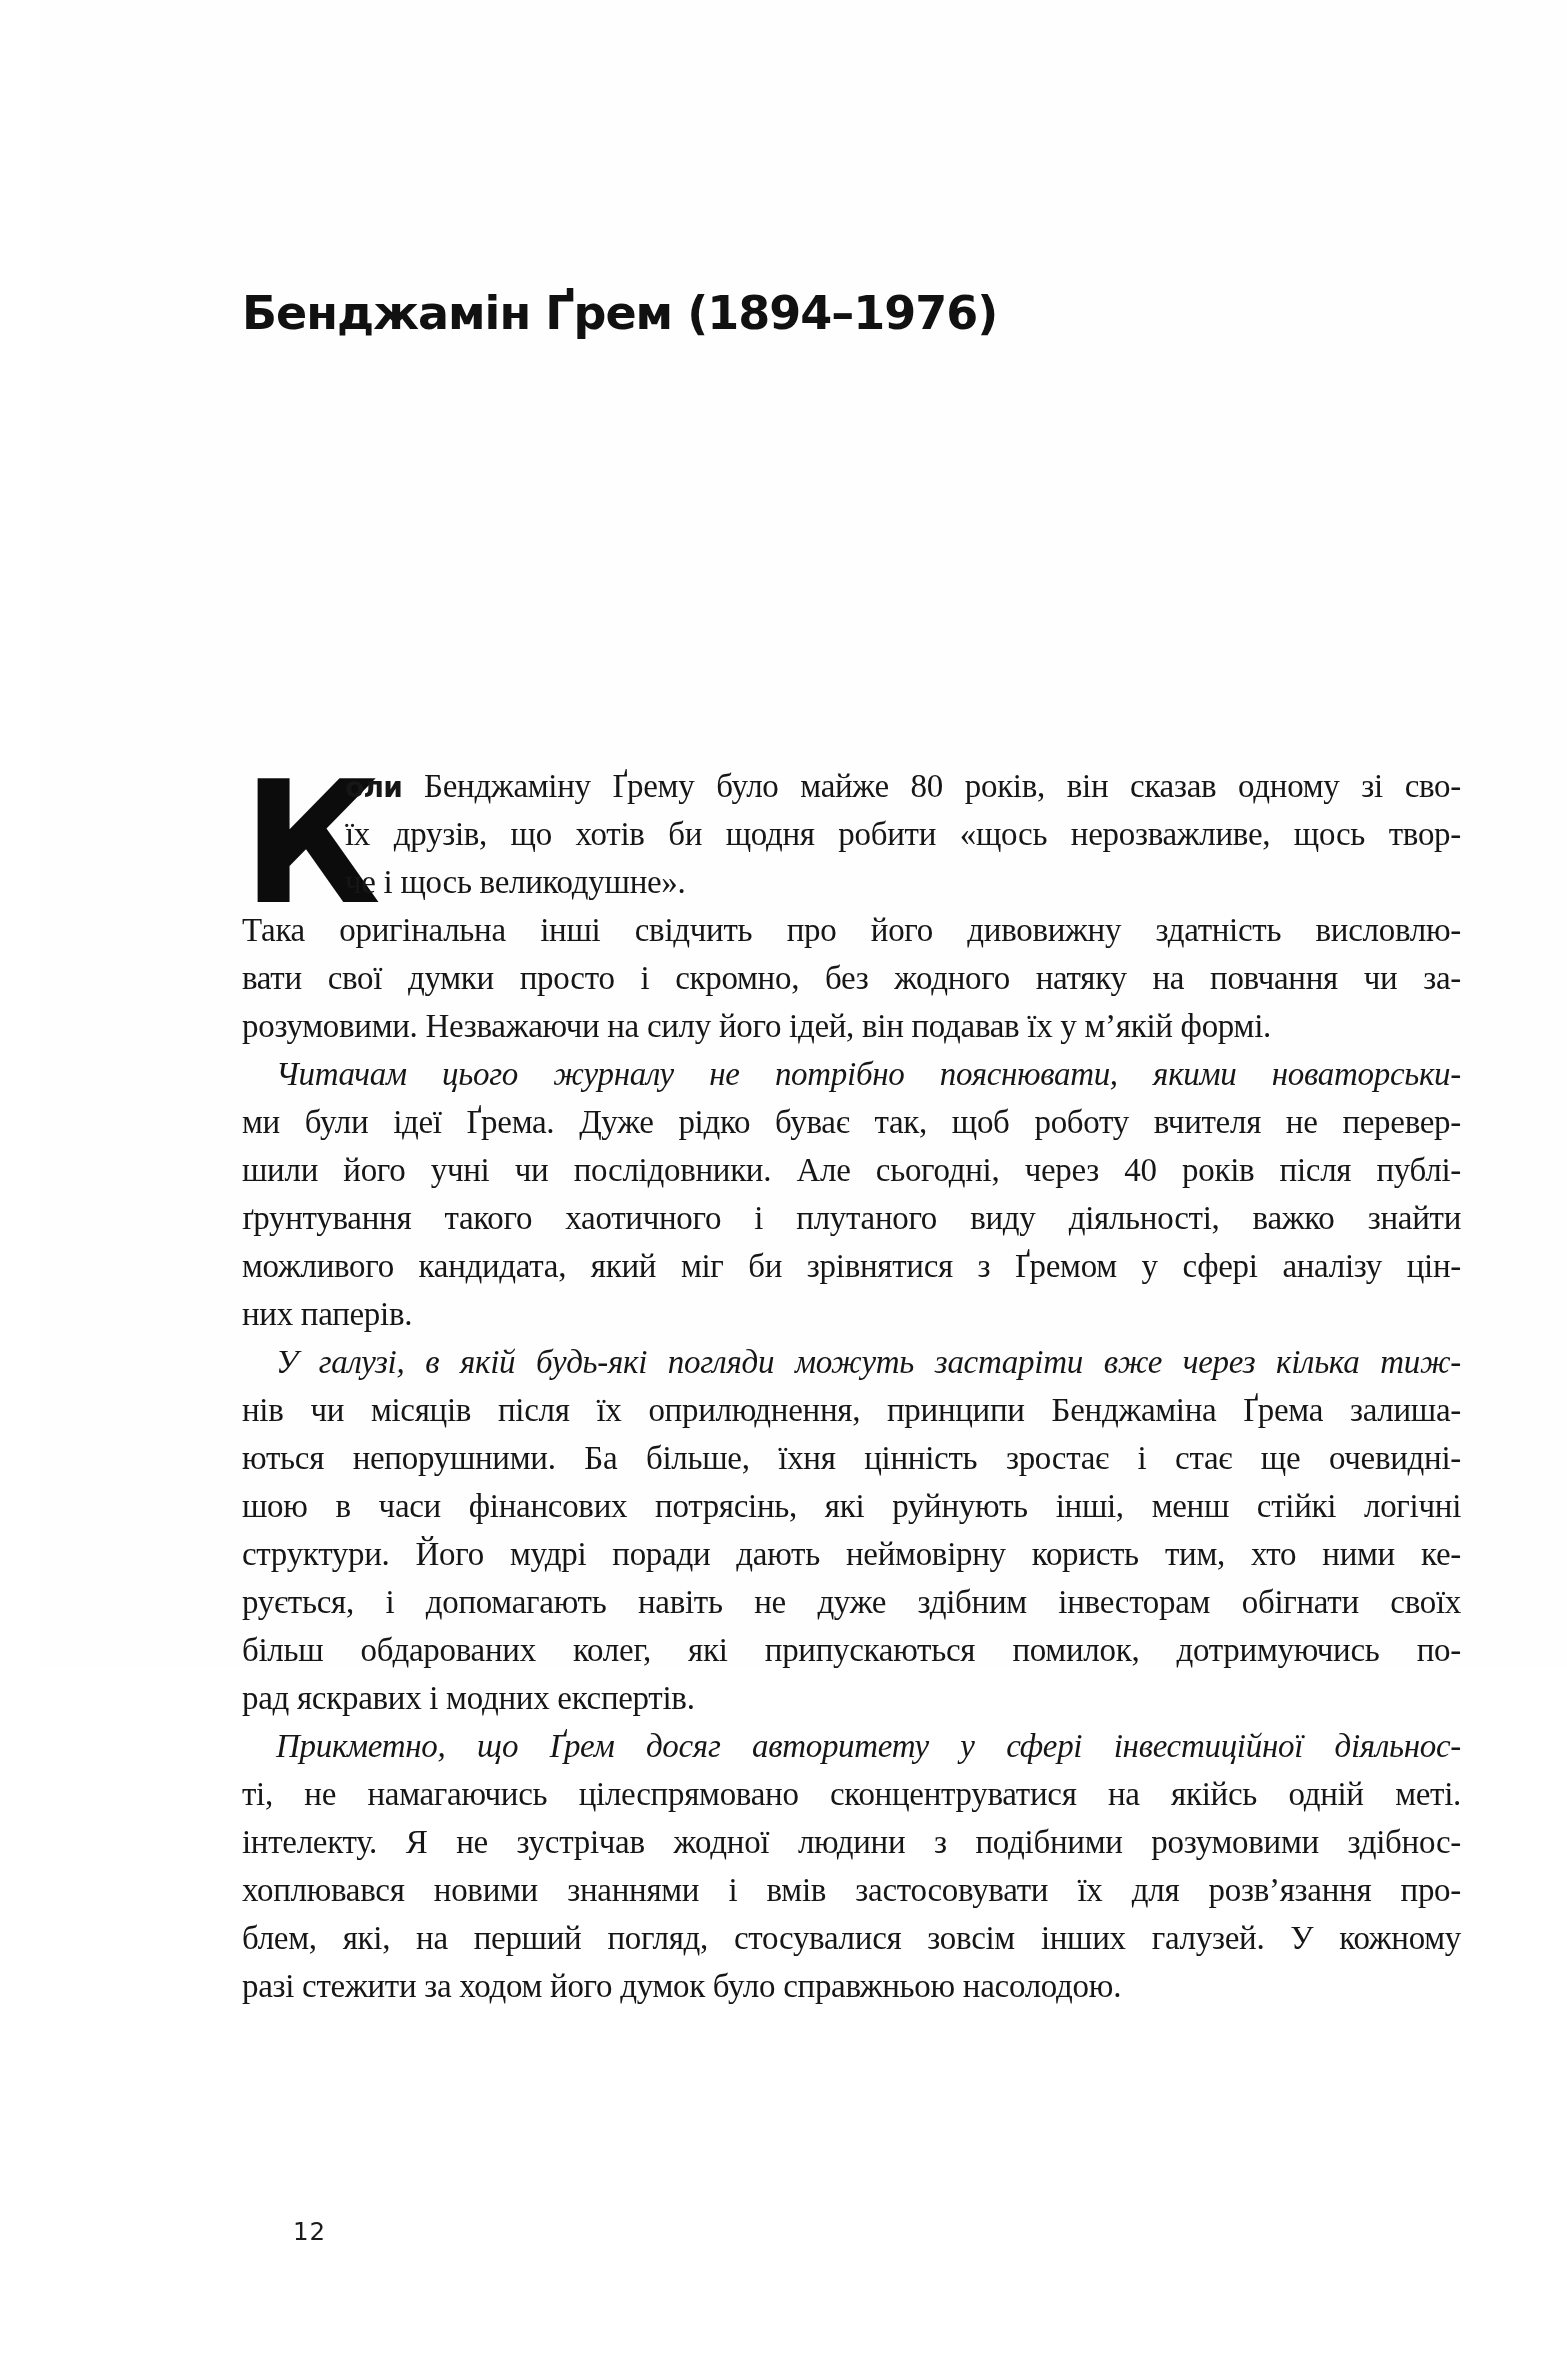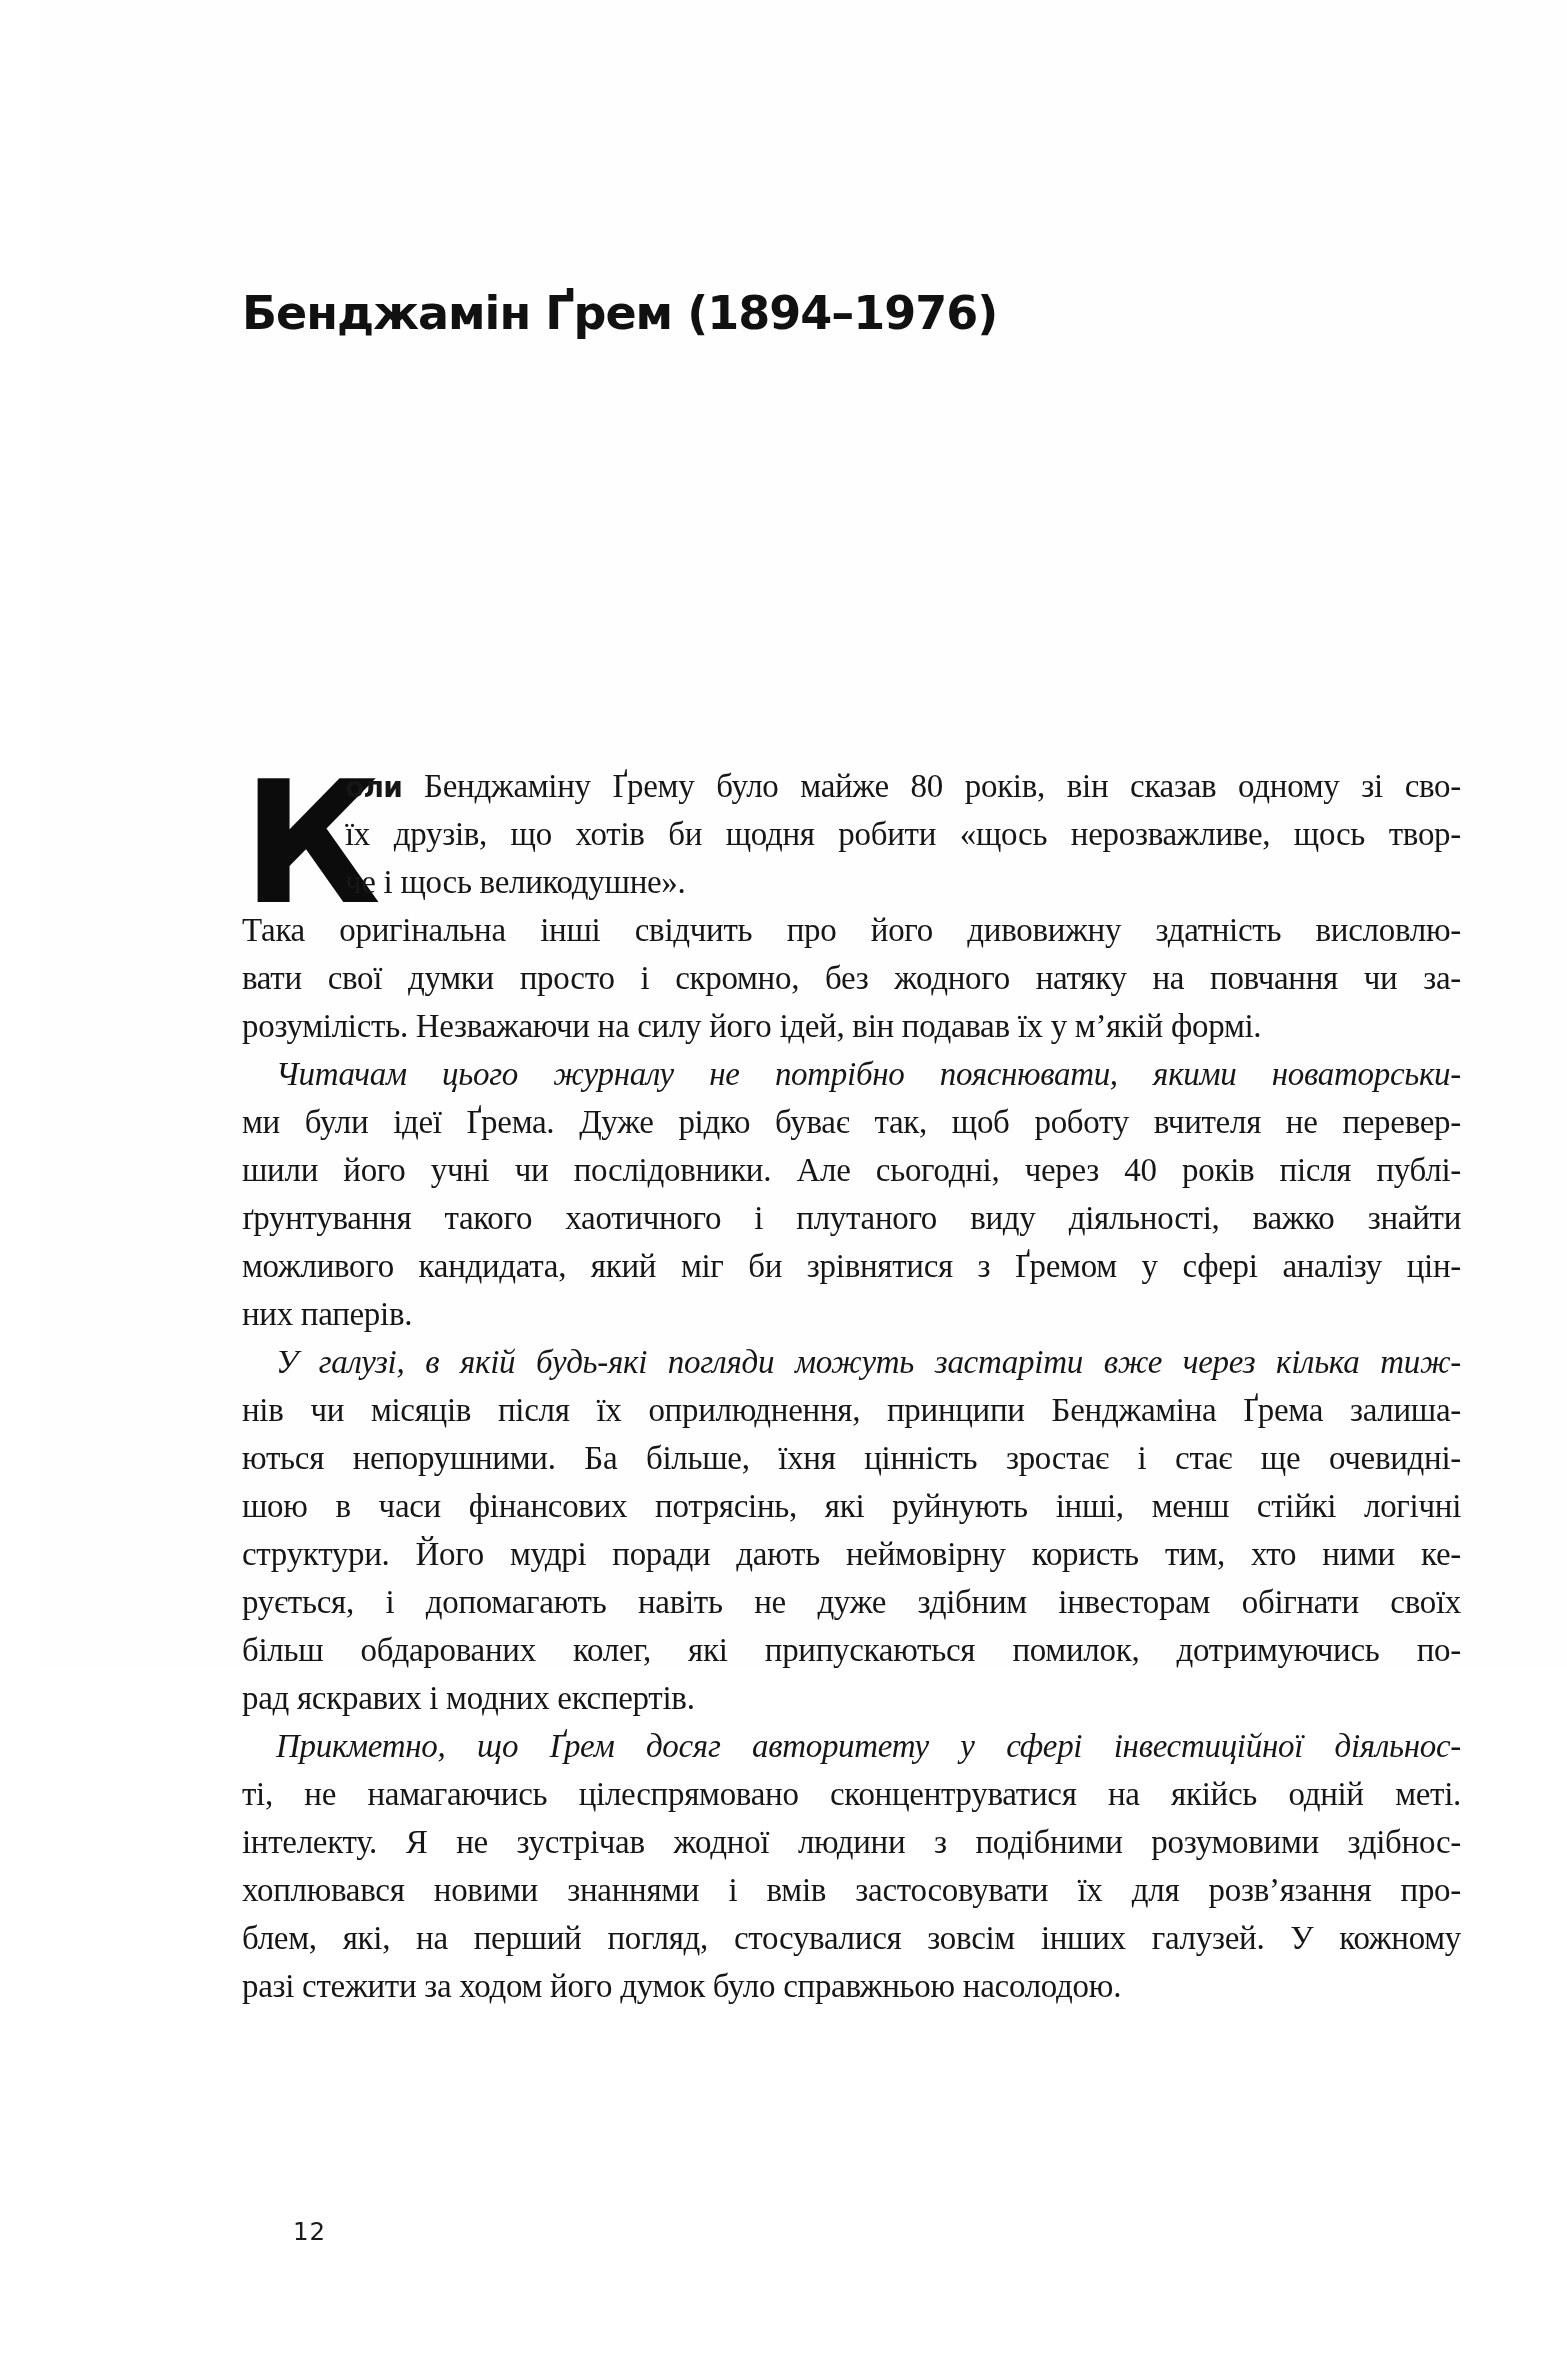--- a/index.html
+++ b/index.html
@@ -104,21 +104,21 @@
 
     <div>
       <span class="line dropcap-line"><span class="lead-in">оли</span><span> Бенджаміну Ґрему було майже 80 років, він сказав одному зі сво-</span></span>
       <span class="line dropcap-line">їх друзів, що хотів би щодня робити «щось нерозважливе, щось твор-</span>
       <span class="line dropcap-line last">че і щось великодушне».</span>
     </div>
 
     <div>
       <span class="line">Така оригінальна інші свідчить про його дивовижну здатність висловлю-</span>
       <span class="line">вати свої думки просто і скромно, без жодного натяку на повчання чи за-</span>
-      <span class="line last">розумілість. Незважаючи на силу його ідей, він подавав їх у м’якій формі.</span>
+      <span class="line last">розумовими. Незважаючи на силу його ідей, він подавав їх у м’якій формі.</span>
     </div>
 
     <div>
       <span class="line indent">Читачам цього журналу не потрібно пояснювати, якими новаторськи-</span>
       <span class="line">ми були ідеї Ґрема. Дуже рідко буває так, щоб роботу вчителя не перевер-</span>
       <span class="line">шили його учні чи послідовники. Але сьогодні, через 40 років після публі-</span>
       <span class="line">ґрунтування такого хаотичного і плутаного виду діяльності, важко знайти</span>
       <span class="line">можливого кандидата, який міг би зрівнятися з Ґремом у сфері аналізу цін-</span>
       <span class="line last">них паперів.</span>
     </div>

